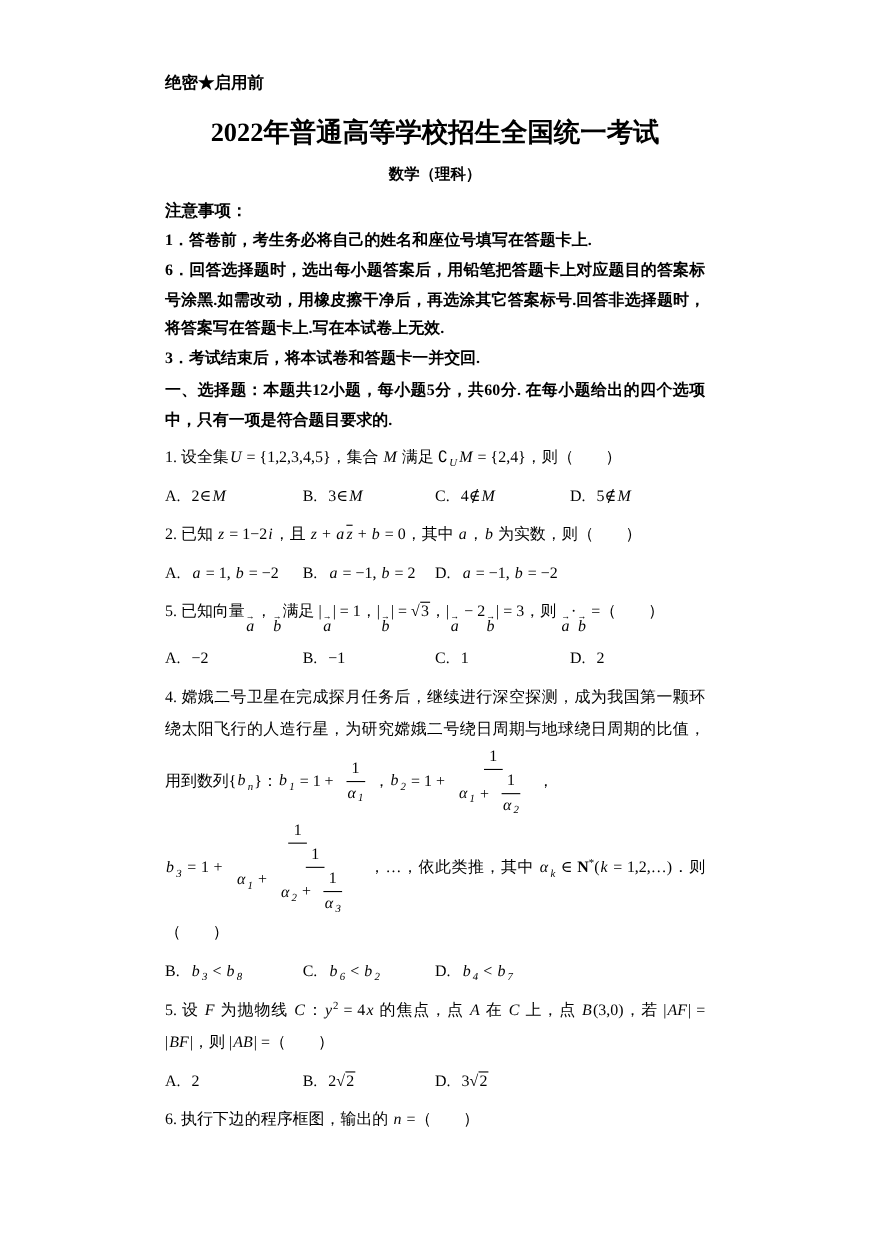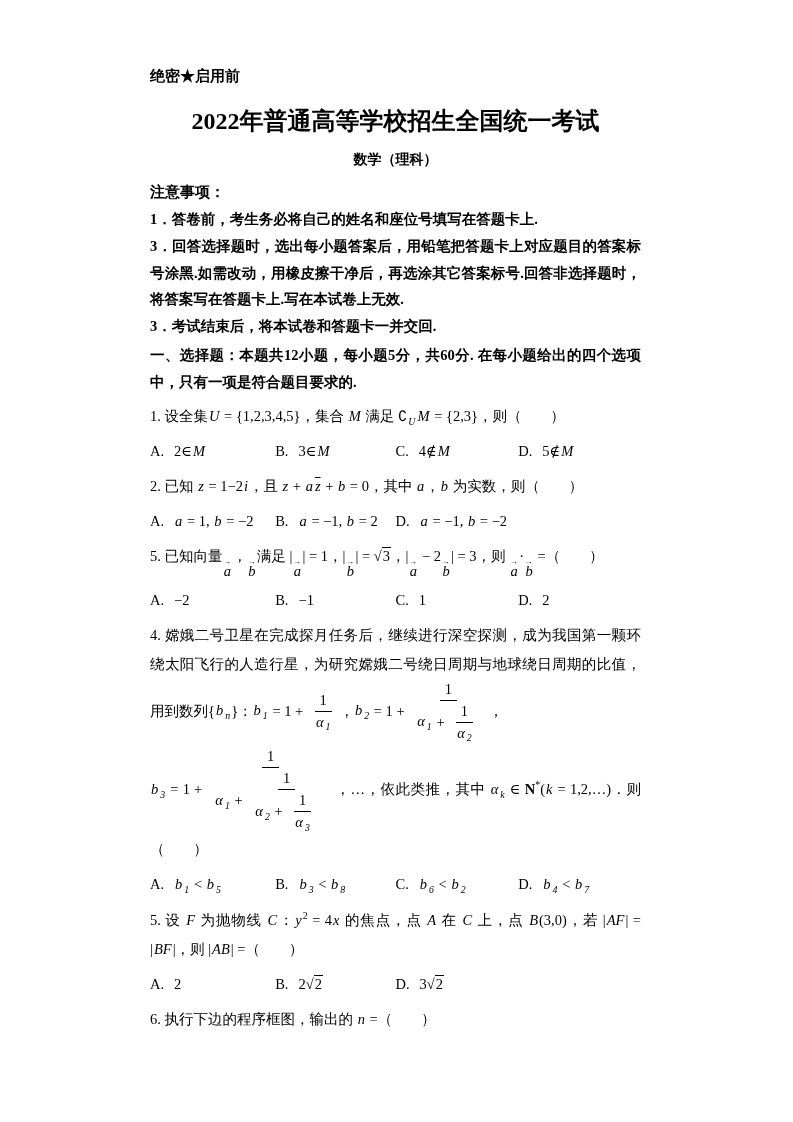--- a/index.html
+++ b/index.html
@@ -107,30 +107,30 @@
   <div class="classification">绝密★启用前</div>
 
   <div class="title">2022年普通高等学校招生全国统一考试</div>
 
   <div class="subtitle">数学（理科）</div>
 
   <div class="notice">
     <div class="notice-heading">注意事项：</div>
     <div id="notice-items">
         <div class="notice-item">1．答卷前，考生务必将自己的姓名和座位号填写在答题卡上.</div>
-        <div class="notice-item">3．回答选择题时，选出每小题答案后，用铅笔把答题卡上对应题目的答案标号涂黑.如需改动，用橡皮擦干净后，再选涂其它答案标号.回答非选择题时，将答案写在答题卡上.写在本试卷上无效.</div>
+        <div class="notice-item">6．回答选择题时，选出每小题答案后，用铅笔把答题卡上对应题目的答案标号涂黑.如需改动，用橡皮擦干净后，再选涂其它答案标号.回答非选择题时，将答案写在答题卡上.写在本试卷上无效.</div>
         <div class="notice-item">3．考试结束后，将本试卷和答题卡一并交回.</div>
       </div>
   </div>
 
   <div class="section-heading">一、选择题：本题共12小题，每小题5分，共60分. 在每小题给出的四个选项中，只有一项是符合题目要求的.</div>
 
   <div id="questions">
       <div class="question">
-        <div class="stem"><span>1. 设全集</span><span class="it">U</span><span> = {1,2,3,4,5}，集合 </span><span class="it">M</span><span> 满足 ∁</span><sub class="it">U</sub><span class="it">M</span><span> = {2,3}，则（　　）</span></div>
+        <div class="stem"><span>1. 设全集</span><span class="it">U</span><span> = {1,2,3,4,5}，集合 </span><span class="it">M</span><span> 满足 ∁</span><sub class="it">U</sub><span class="it">M</span><span> = {2,4}，则（　　）</span></div>
         <div class="options">
           <div class="option"><span class="opt-label">A.</span><span><span>2∈</span><span class="it">M</span></span></div>
           <div class="option"><span class="opt-label">B.</span><span><span>3∈</span><span class="it">M</span></span></div>
           <div class="option"><span class="opt-label">C.</span><span><span>4∉</span><span class="it">M</span></span></div>
           <div class="option"><span class="opt-label">D.</span><span><span>5∉</span><span class="it">M</span></span></div>
         </div>
       </div>
       <div class="question">
         <div class="stem"><span>2. 已知 </span><span class="it">z</span><span> = 1−2</span><span class="it">i</span><span>，且 </span><span class="it">z</span><span> + </span><span class="it">a</span><span class="ov">z</span><span> + </span><span class="it">b</span><span> = 0，其中 </span><span class="it">a</span><span>，</span><span class="it">b</span><span> 为实数，则（　　）</span></div>
         <div class="options">
@@ -186,21 +186,20 @@
             <span class="num"><span>1</span></span>
             <span class="den"><span class="it">α</span><sub class="it">1</sub><span> + </span><span class="frac">
                 <span class="num"><span>1</span></span>
                 <span class="den"><span class="it">α</span><sub class="it">2</sub><span> + </span><span class="frac">
                     <span class="num"><span>1</span></span>
                     <span class="den"><span class="it">α</span><sub class="it">3</sub></span>
                   </span></span>
               </span></span>
           </span><span>，…，依此类推，其中 </span><span class="it">α</span><sub class="it">k</sub><span> ∈ </span><span class="bd">N</span><sup>*</sup><span>(</span><span class="it">k</span><span> = 1,2,…)．则（　　）</span></div>
         <div class="options">
-          <div class="option"><span class="opt-label">A.</span><span><span class="it">b</span><sub class="it">1</sub><span> &lt; </span><span class="it">b</span><sub class="it">5</sub></span></div>
           <div class="option"><span class="opt-label">B.</span><span><span class="it">b</span><sub class="it">3</sub><span> &lt; </span><span class="it">b</span><sub class="it">8</sub></span></div>
           <div class="option"><span class="opt-label">C.</span><span><span class="it">b</span><sub class="it">6</sub><span> &lt; </span><span class="it">b</span><sub class="it">2</sub></span></div>
           <div class="option"><span class="opt-label">D.</span><span><span class="it">b</span><sub class="it">4</sub><span> &lt; </span><span class="it">b</span><sub class="it">7</sub></span></div>
         </div>
       </div>
       <div class="question">
         <div class="stem"><span>5. 设 </span><span class="it">F</span><span> 为抛物线 </span><span class="it">C</span><span>：</span><span class="it">y</span><sup>2</sup><span> = 4</span><span class="it">x</span><span> 的焦点，点 </span><span class="it">A</span><span> 在 </span><span class="it">C</span><span> 上，点 </span><span class="it">B</span><span>(3,0)，若 |</span><span class="it">AF</span><span>| = |</span><span class="it">BF</span><span>|，则 |</span><span class="it">AB</span><span>| =（　　）</span></div>
         <div class="options">
           <div class="option"><span class="opt-label">A.</span><span><span>2</span></span></div>
           <div class="option"><span class="opt-label">B.</span><span><span>2</span><span class="sqrt"><span>√</span><span class="rad">2</span></span></span></div>

